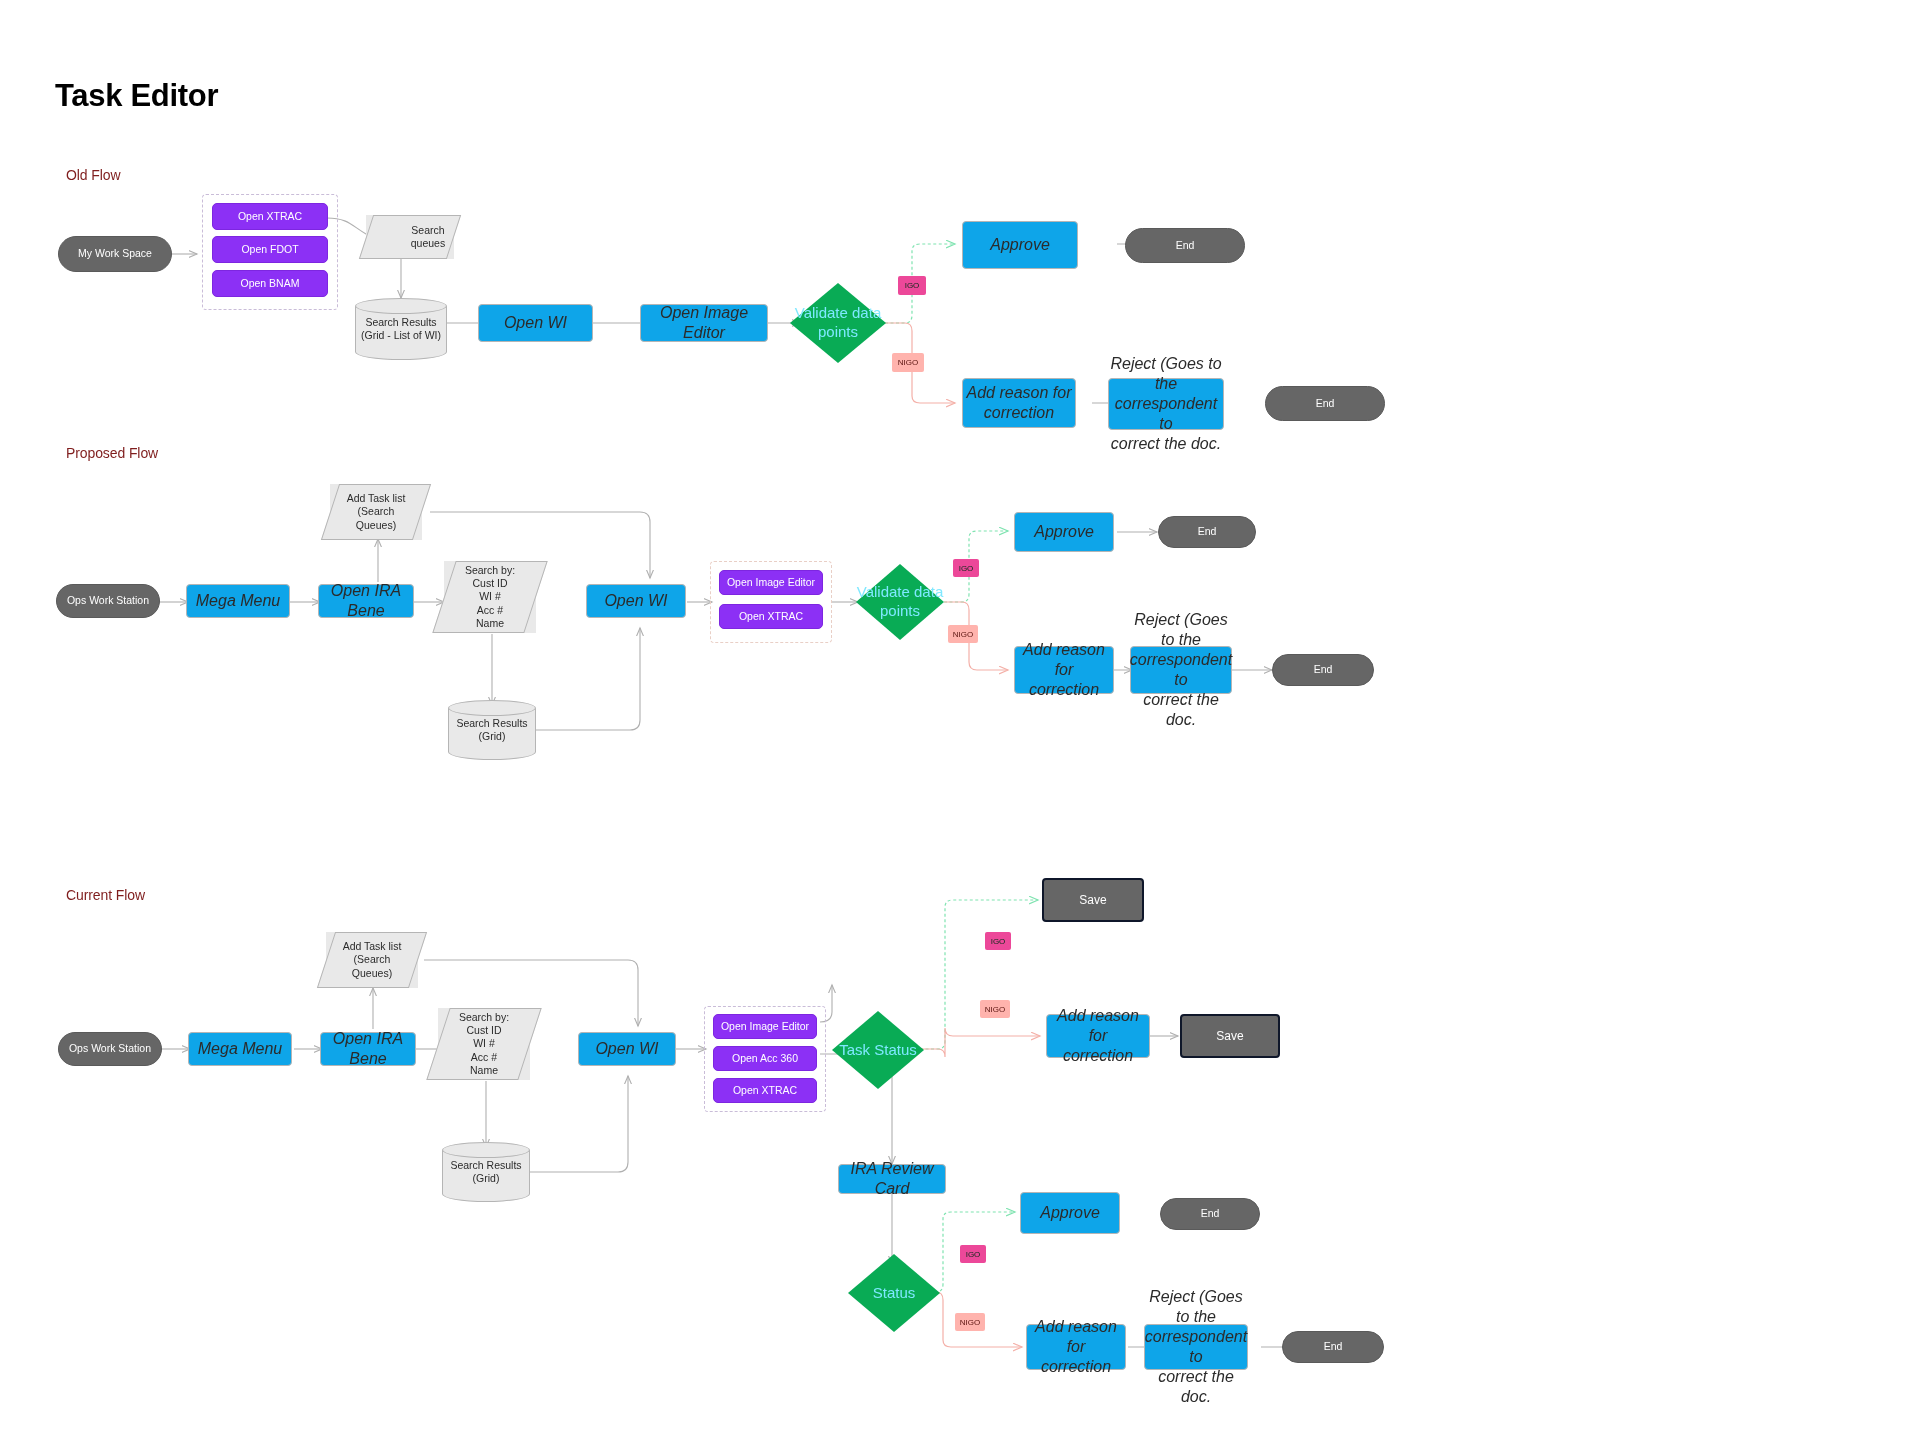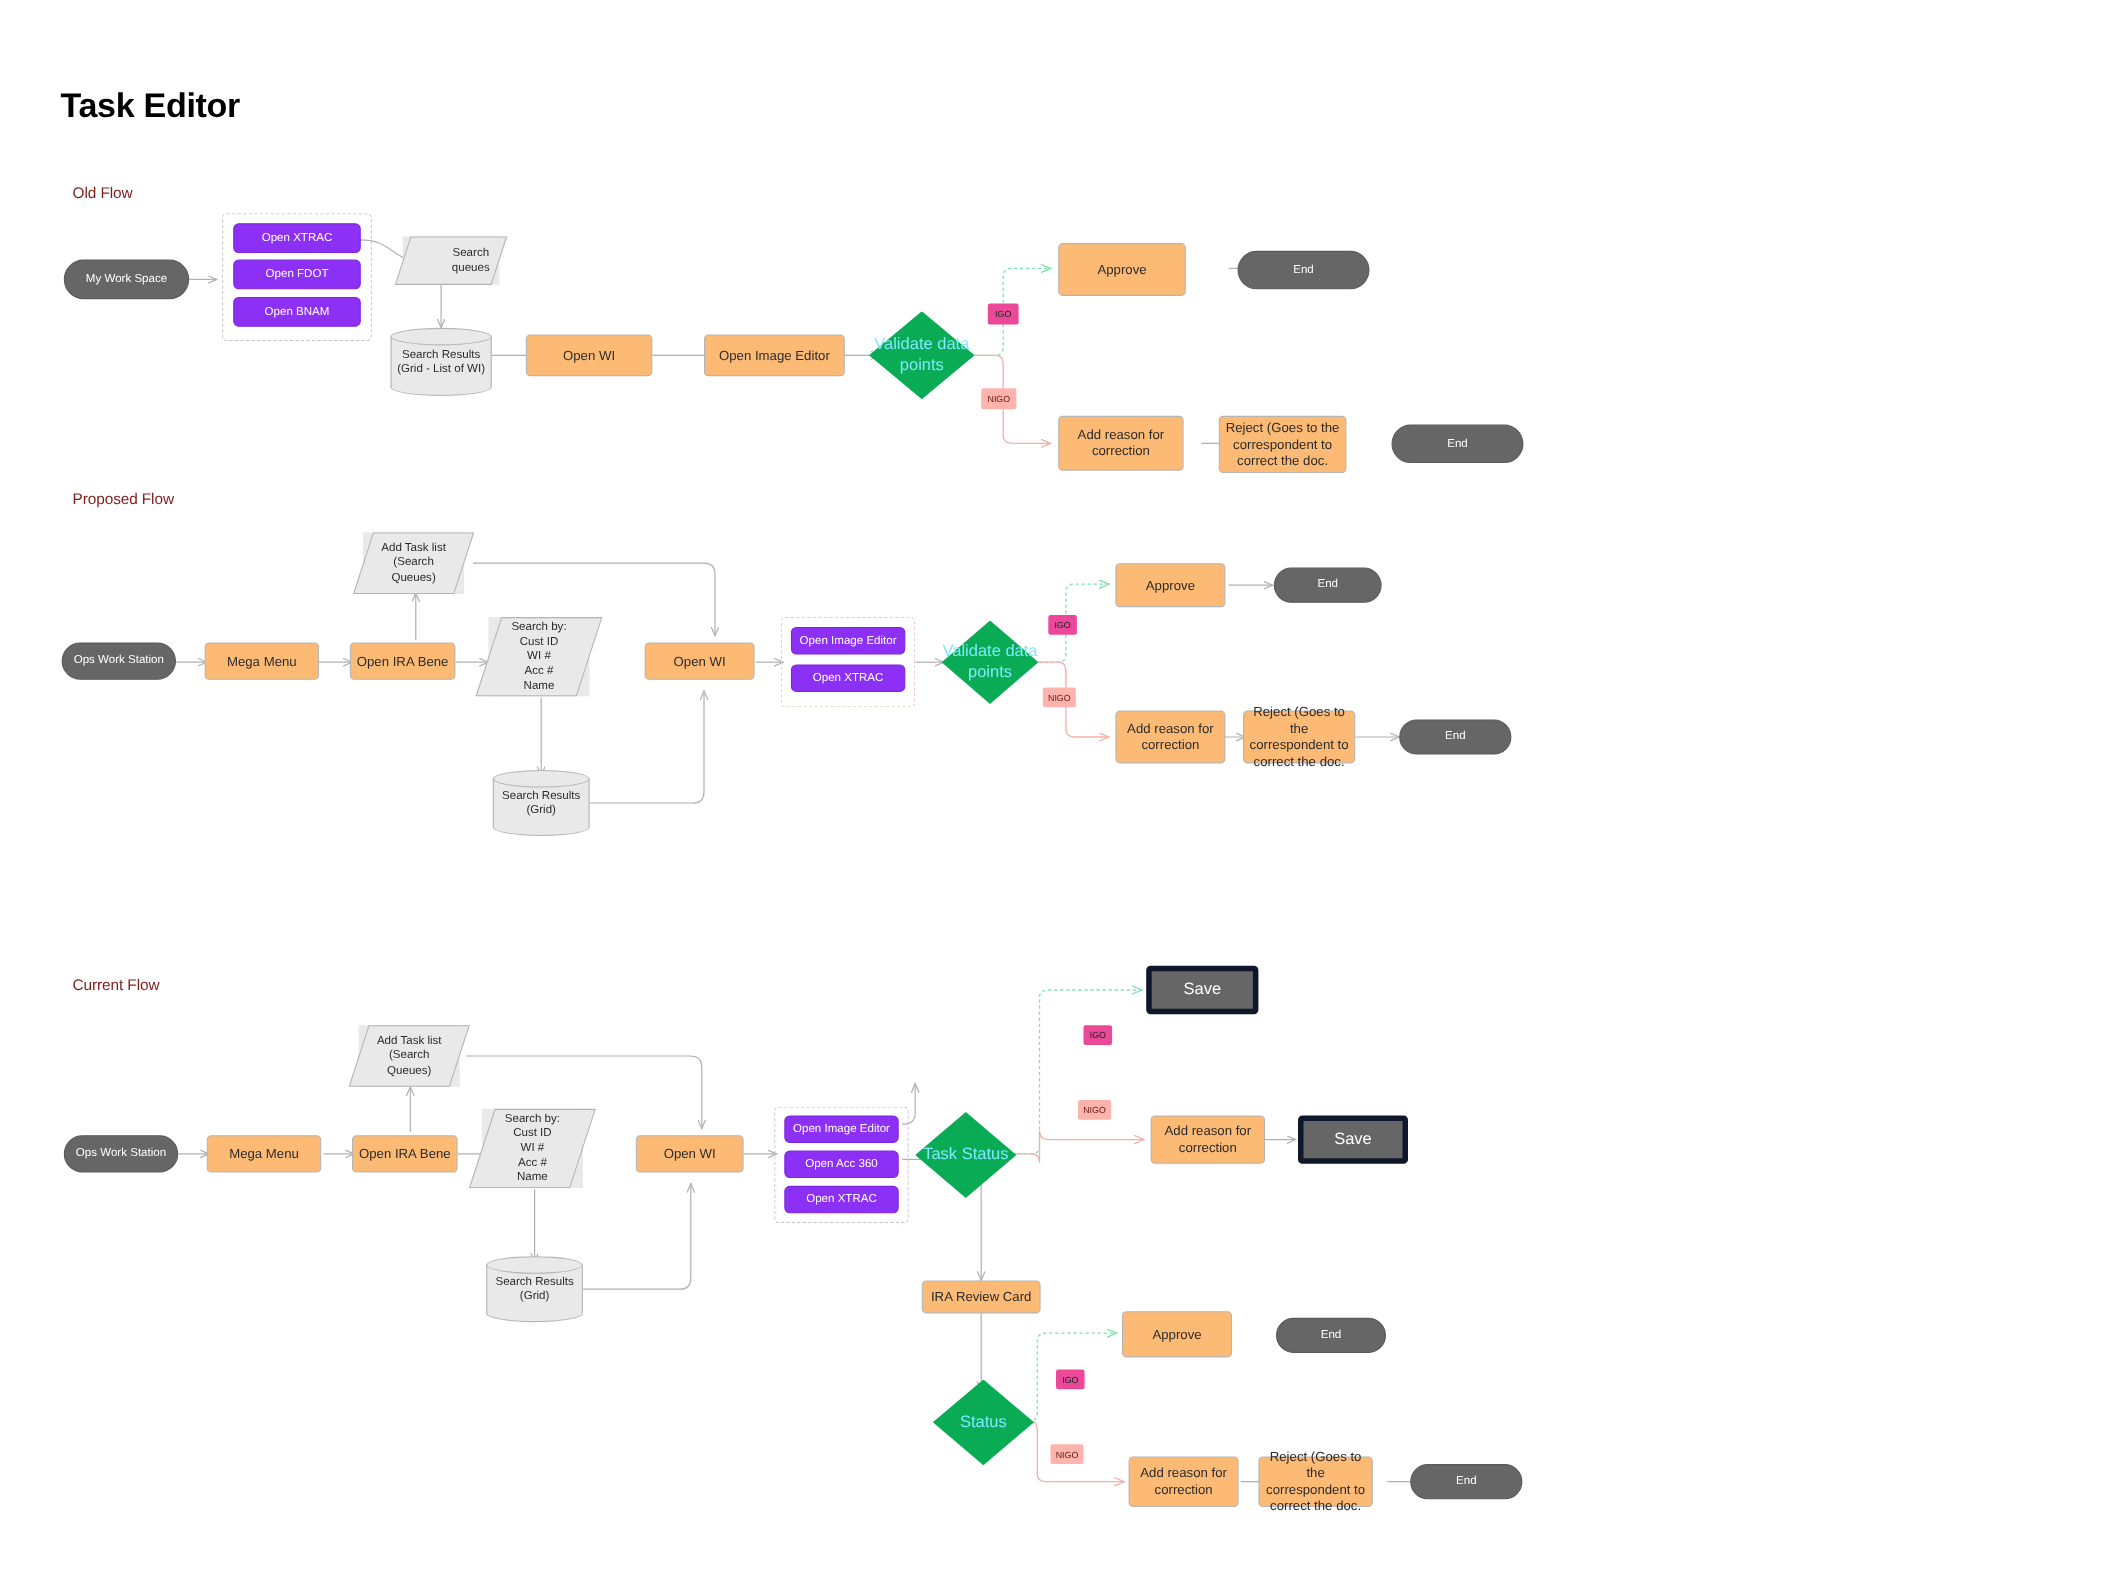--- a/index.html
+++ b/index.html
@@ -42,39 +42,40 @@
     position: absolute;
     box-sizing: border-box;
     display: flex;
     align-items: center;
     justify-content: center;
     text-align: center;
     line-height: 1.25;
     white-space: pre-line;
   }
   .n-process {
-    background: #fdba74;
+    background: #0ea5e9;
     border: 1px solid #b5b5b5;
     border-radius: 4px;
     color: #2b2b2b;
-    font-size: 12px;
+    font-size: 16px;
+    font-style: italic;
   }
   .n-terminator {
     background: #666666;
     border: 1px solid #5a5a5a;
     border-radius: 100px;
     color: #ffffff;
     font-size: 10.5px;
   }
   .n-dark {
     background: #666666;
-    border: 5px solid #0f172a;
+    border: 2px solid #0f172a;
     border-radius: 4px;
     color: #ffffff;
-    font-size: 15px;
+    font-size: 12px;
   }
   .n-purple {
     background: #8c30f5;
     border: 1px solid #7d26e0;
     border-radius: 5px;
     color: #ffffff;
     font-size: 10.5px;
   }
   .n-para { 
     background: #e9e9e9;

